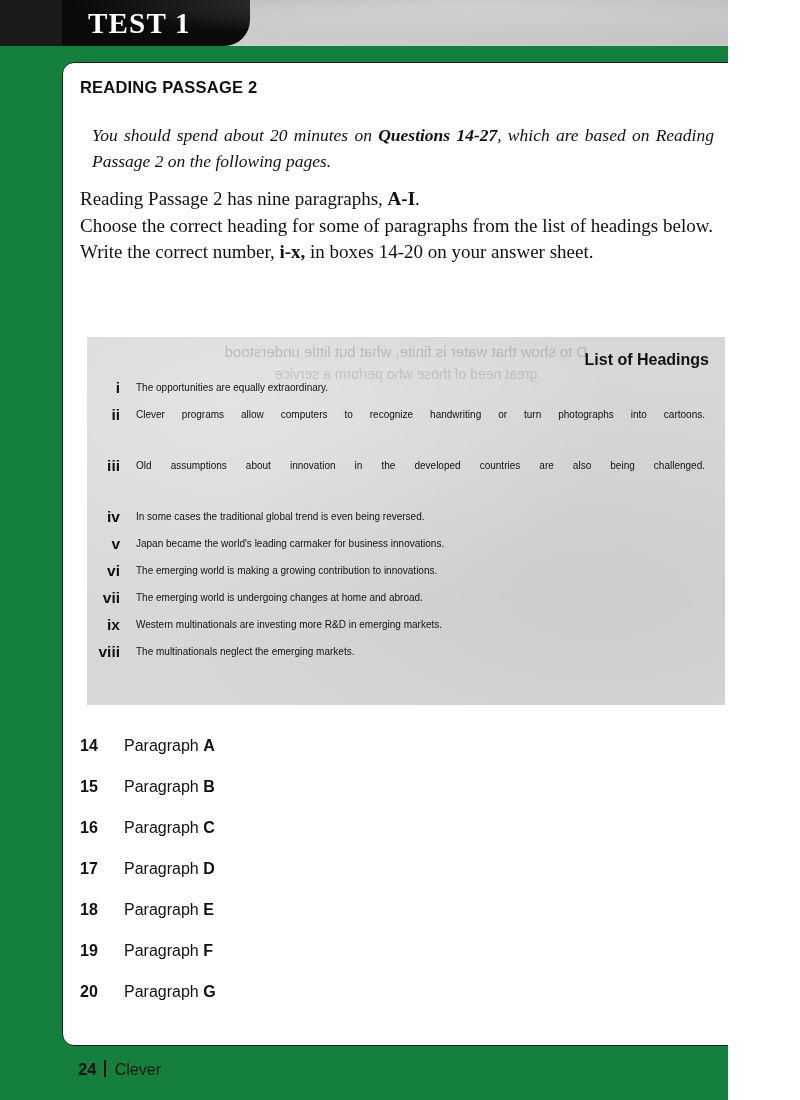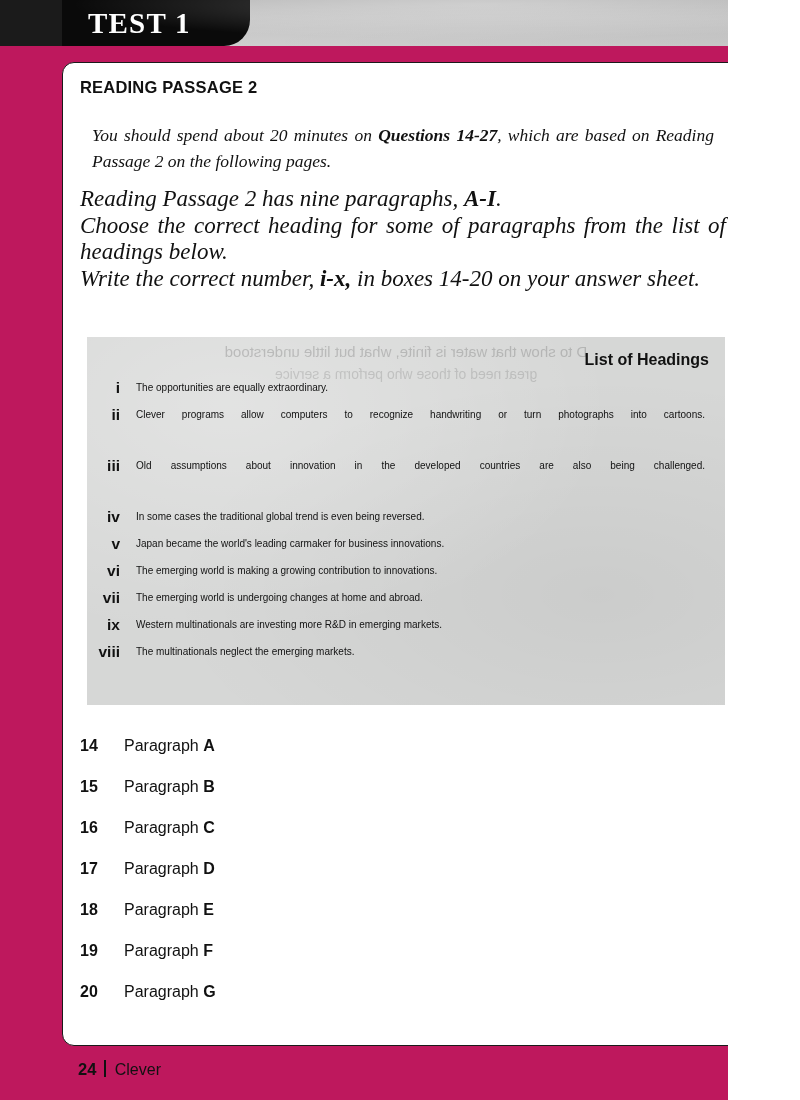--- a/index.html
+++ b/index.html
@@ -5,21 +5,21 @@
   html, body {
     margin: 0;
     padding: 0;
     background: #ffffff;
   }
 
   #page {
     position: relative;
     width: 728px;
     height: 1100px;
-    background: #be185d;
+    background: #15803d;
     overflow: hidden;
     font-family: "Liberation Sans", sans-serif;
     color: #111111;
   }
 
   
   .top-band {
     position: absolute;
     left: 0;
     top: 0;
@@ -111,22 +111,21 @@
   .q-range {
     font-family: "Liberation Sans", sans-serif;
     font-weight: bold;
     font-style: italic;
     font-size: 16px;
     margin: 28px 0 14px 0;
   }
 
   .instr-block {
     font-family: "Liberation Serif", serif;
-    font-style: italic;
-    font-size: 23px;
+    font-size: 19px;
     line-height: 26.5px;
     margin: 0;
   }
   .instr-line { display: block; text-align: justify; }
   .instr-line.wrapline { text-align: justify; }
 
   
   .headings-box {
     position: absolute;
     left: 87px;

